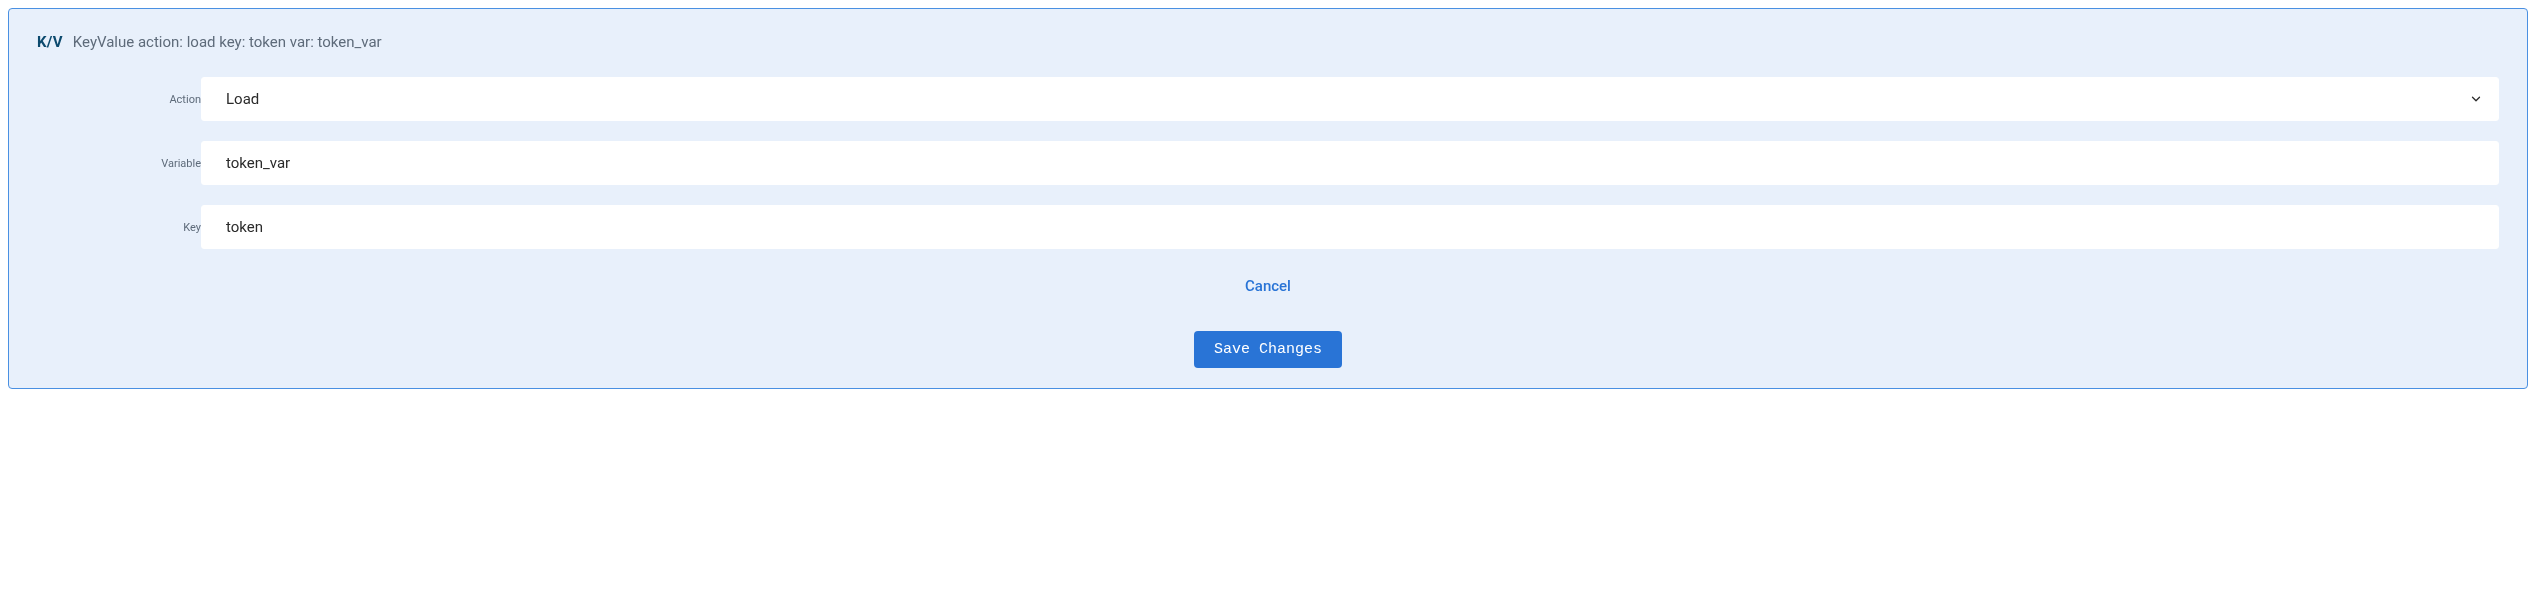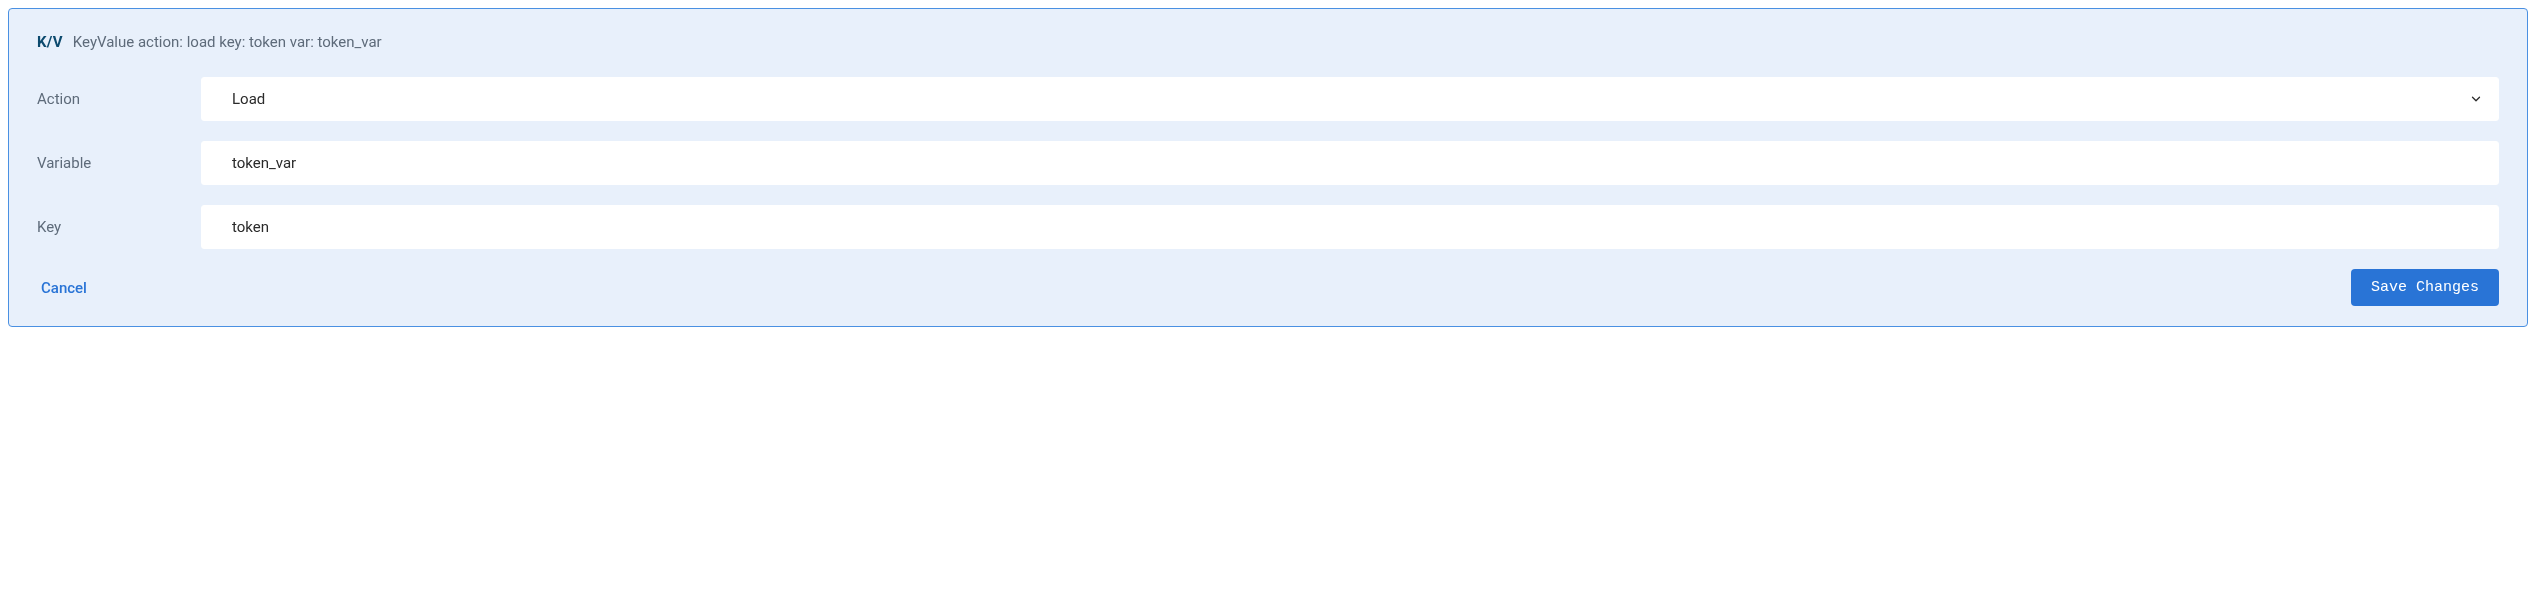--- a/index.html
+++ b/index.html
@@ -35,34 +35,35 @@
     }
     .form-row {
       display: flex;
       align-items: center;
       margin-bottom: 20px;
     }
     .form-label {
       width: 164px;
       flex-shrink: 0;
       color: #5e6b7a;
-      font-size: 15px;
+      font-size: 11px;
       font-weight: 400;
+      text-align: right;
     }
     .form-control-wrap {
       flex: 1;
       position: relative;
     }
     .form-select,
     .form-input {
       width: 100%;
       background: #fff;
       border: 1px solid #fff;
       border-radius: 3px;
-      padding: 12px 30px;
+      padding: 12px 24px;
       font-size: 15px;
       color: #2b2b2b;
       font-family: inherit;
       outline: none;
       appearance: none;
       -webkit-appearance: none;
     }
     .form-select {
       padding-right: 44px;
       cursor: pointer;
@@ -75,24 +76,25 @@
       pointer-events: none;
       width: 14px;
       height: 14px;
       display: flex;
       align-items: center;
       justify-content: center;
     }
     .chevron svg { display: block; }
     .panel-footer {
       display: flex;
-      justify-content: space-between;
+      justify-content: flex-end;
       align-items: center;
-      gap: 41px;
+      gap: 28px;
       margin-top: 8px;
+      flex-direction: column;
     }
     .btn-cancel {
       background: transparent;
       border: none;
       color: #2974d6;
       font-size: 15px;
       font-weight: 500;
       cursor: pointer;
       padding: 8px 4px;
       font-family: inherit;

